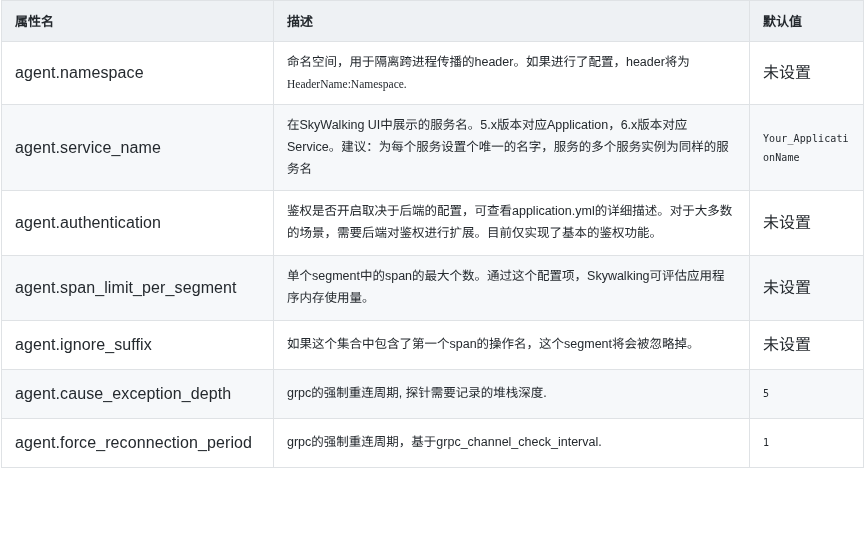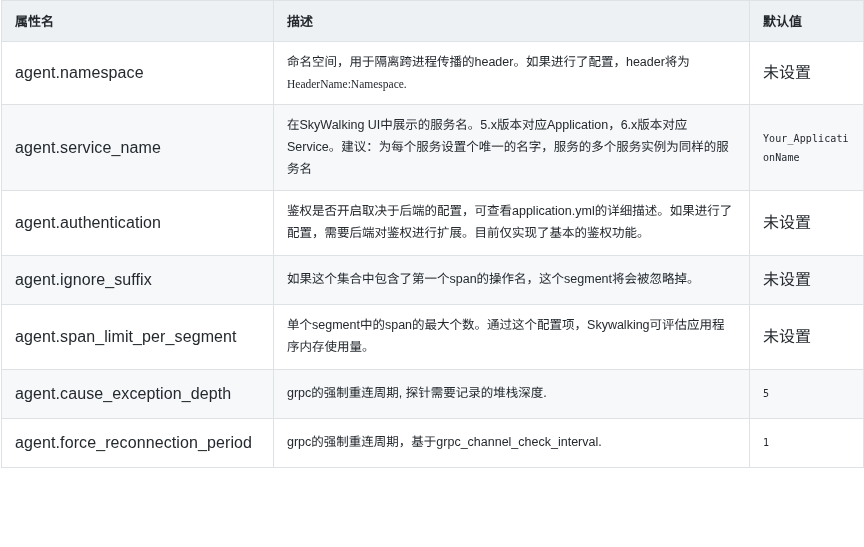--- a/index.html
+++ b/index.html
@@ -102,31 +102,31 @@
           <td class="desc-cell"><span class="">命名空间，用于隔离跨进程传播的header。如果进行了配置，header将为</span><span class="block-code">HeaderName:Namespace.</span></td>
           <td class="value-cell">未设置</td>
         </tr>
         <tr>
           <td class="attr-cell">agent.service_name</td>
           <td class="desc-cell"><span class="">在SkyWalking UI中展示的服务名。5.x版本对应Application，6.x版本对应Service。</span><span class="">建议：为每个服务设置个唯一的名字，服务的多个服务实例为同样的服务名</span></td>
           <td class="value-cell is-mono">Your_ApplicationName</td>
         </tr>
         <tr>
           <td class="attr-cell">agent.authentication</td>
-          <td class="desc-cell"><span class="">鉴权是否开启取决于后端的配置，可查看application.yml的详细描述。如果进行了配置，需要后端对鉴权进行扩展。目前仅实现了基本的鉴权功能。</span></td>
+          <td class="desc-cell"><span class="">鉴权是否开启取决于后端的配置，可查看application.yml的详细描述。对于大多数的场景，需要后端对鉴权进行扩展。目前仅实现了基本的鉴权功能。</span></td>
+          <td class="value-cell">未设置</td>
+        </tr>
+        <tr>
+          <td class="attr-cell">agent.span_limit_per_segment</td>
+          <td class="desc-cell"><span class="">单个segment中的span的最大个数。通过这个配置项，Skywalking可评估应用程序内存使用量。</span></td>
           <td class="value-cell">未设置</td>
         </tr>
         <tr>
           <td class="attr-cell">agent.ignore_suffix</td>
           <td class="desc-cell"><span class="">如果这个集合中包含了第一个span的操作名，这个segment将会被忽略掉。</span></td>
-          <td class="value-cell">未设置</td>
-        </tr>
-        <tr>
-          <td class="attr-cell">agent.span_limit_per_segment</td>
-          <td class="desc-cell"><span class="">单个segment中的span的最大个数。通过这个配置项，Skywalking可评估应用程序内存使用量。</span></td>
           <td class="value-cell">未设置</td>
         </tr>
         <tr>
           <td class="attr-cell">agent.cause_exception_depth</td>
           <td class="desc-cell"><span class="">grpc的强制重连周期, 探针需要记录的堆栈深度.</span></td>
           <td class="value-cell is-mono">5</td>
         </tr>
         <tr>
           <td class="attr-cell">agent.force_reconnection_period</td>
           <td class="desc-cell"><span class="">grpc的强制重连周期，基于grpc_channel_check_interval.</span></td>

